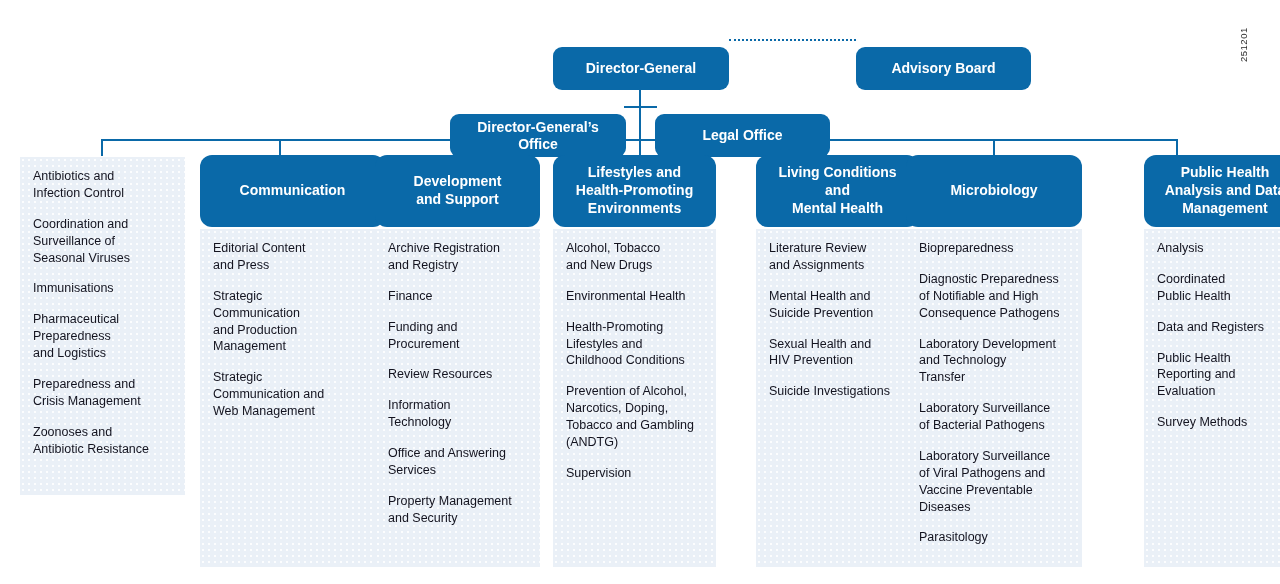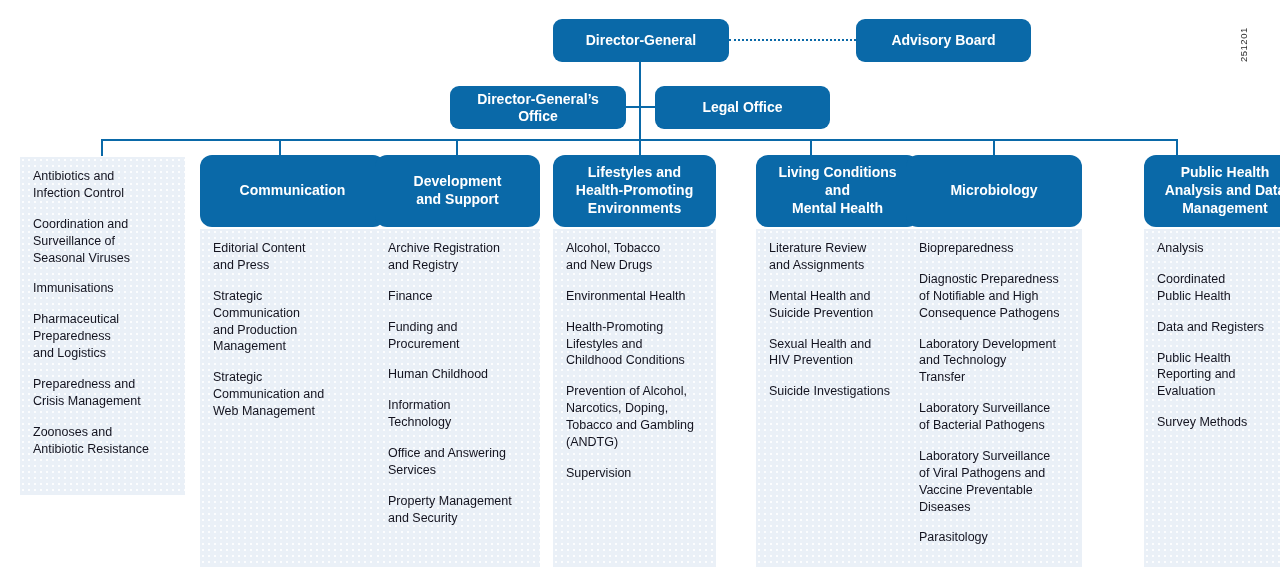--- a/index.html
+++ b/index.html
@@ -8,21 +8,21 @@
     font-family:"Liberation Sans",sans-serif;
   }
   
   .line{position:absolute;background:#0a69a8;}
   .line.dotted{background:none;border-top:2px dotted #0a69a8;height:0;}
   
   .node{
     position:absolute;background:#0a69a8;color:#ffffff;font-weight:bold;
     font-size:14px;line-height:1.2;text-align:center;
     display:flex;align-items:center;justify-content:center;
-    border-radius:9px;white-space:pre-line;
+    border-radius:9px;white-space:pre-line;margin-top:28px;
   }
   
   .col{position:absolute;top:155px;}
   .hdr{
     background:#0a69a8;color:#ffffff;font-weight:bold;font-size:14px;line-height:1.28;
     text-align:center;height:72px;border-radius:12px;
     display:flex;align-items:center;justify-content:center;white-space:pre-line;
     position:relative;z-index:2;
   }
   .panel{
@@ -101,21 +101,21 @@
 
   <div class="col" style="left:375px;width:165px;">
     <div class="hdr">Development
 and Support</div>
     <div class="panel">
       <div class="item">Archive Registration
 and Registry</div>
       <div class="item">Finance</div>
       <div class="item">Funding and
 Procurement</div>
-      <div class="item">Human Childhood</div>
+      <div class="item">Review Resources</div>
       <div class="item">Information
 Technology</div>
       <div class="item">Office and Answering
 Services</div>
       <div class="item">Property Management
 and Security</div>
     </div>
   </div>
 
   <div class="col" style="left:553px;width:163px;">

